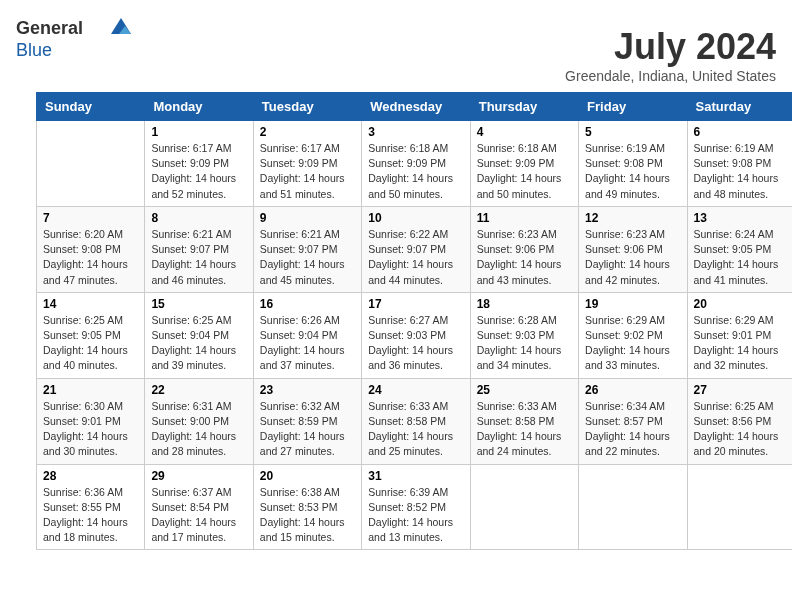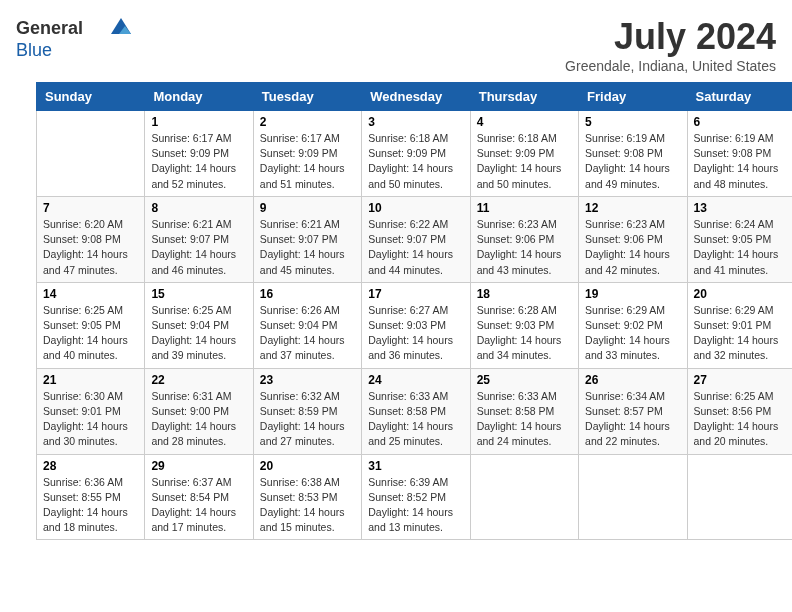--- a/index.html
+++ b/index.html
@@ -36,20 +36,21 @@
       font-weight: normal;
       color: #1a5fa8;
     }
     .logo-icon {
       width: 24px;
       height: 24px;
       margin-left: 2px;
     }
     .title-area {
       text-align: right;
+      margin-top: 10px;
     }
     .main-title {
       font-size: 36px;
       font-weight: bold;
       color: #333;
     }
     .subtitle {
       font-size: 14px;
       color: #555;
     }

